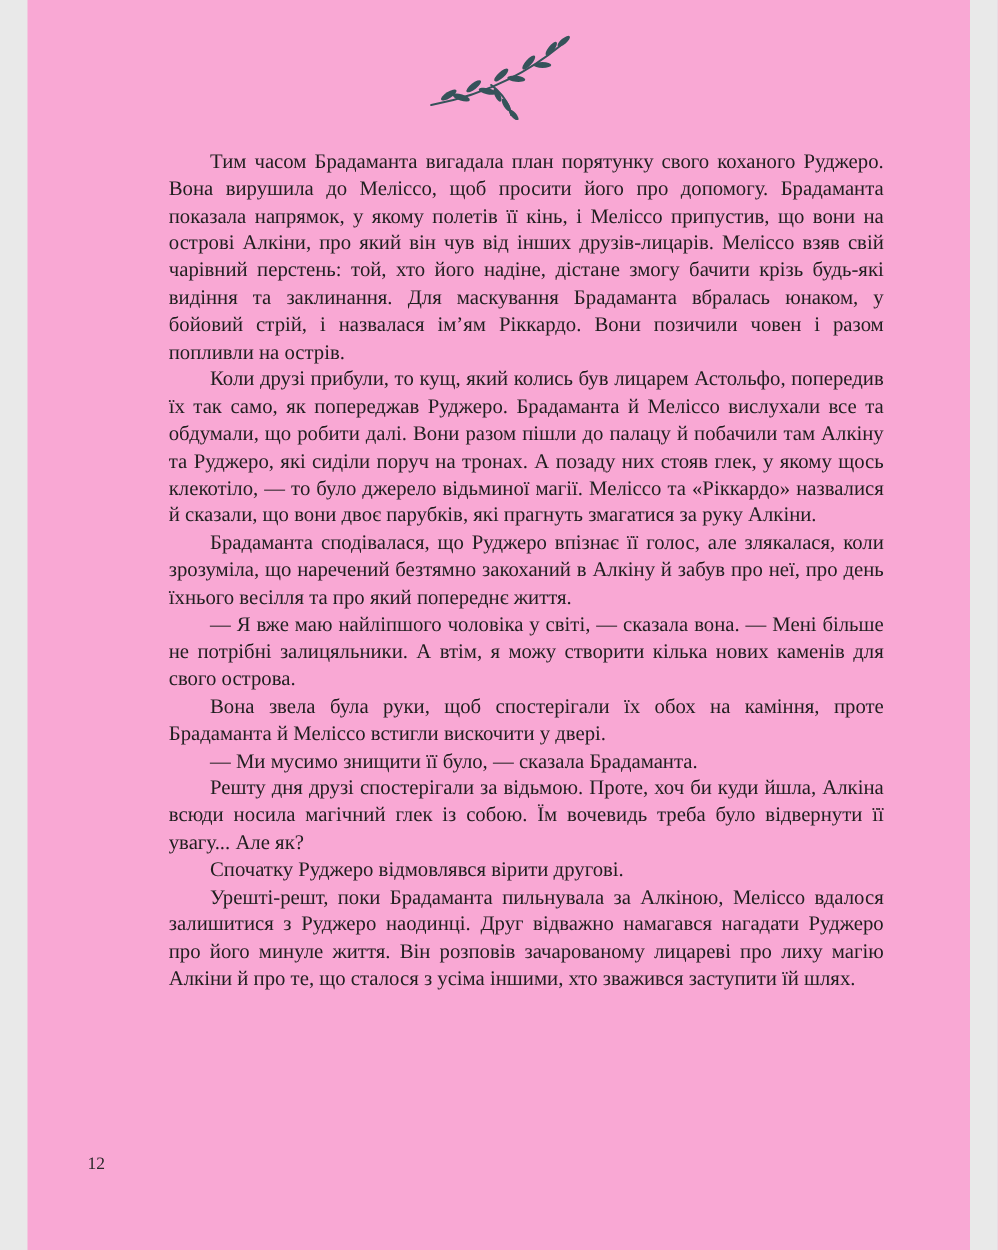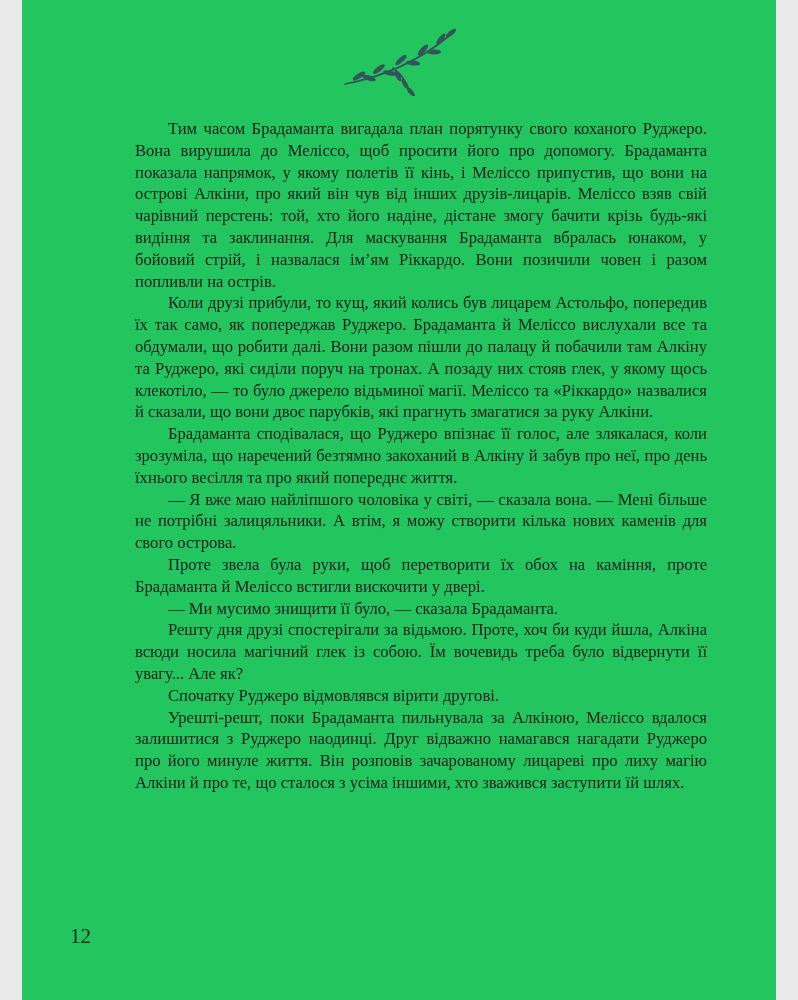--- a/index.html
+++ b/index.html
@@ -5,21 +5,21 @@
   html, body {
     margin: 0;
     padding: 0;
     background: #e9e9e9;
   }
   .page {
     position: relative;
     width: 754px;
     height: 1000px;
     margin: 0 auto;
-    background: #22c55e;
+    background: #f9a8d4;
     overflow: hidden;
     font-family: "Liberation Serif", "DejaVu Serif", serif;
     color: #1f1f1f;
   }
   .ornament {
     position: absolute;
     top: 26px;
     left: 50%;
     transform: translateX(-50%);
     width: 128px;
@@ -38,21 +38,21 @@
   }
   .text p {
     margin: 0;
     padding: 0;
     text-indent: 33px;
   }
   .page-number {
     position: absolute;
     left: 48px;
     top: 924px;
-    font-size: 21px;
+    font-size: 14px;
     color: #2a2a2a;
   }
 </style>
 </head>
 <body>
 
 <div class="page">
 
   <svg class="ornament" viewBox="0 0 128 70" xmlns="http://www.w3.org/2000/svg" aria-hidden="true">
     <g fill="none" stroke-width="1.7" stroke-linecap="round" stroke="#35535a">
@@ -74,21 +74,21 @@
       <ellipse cx="70" cy="58" rx="5.8" ry="2.2" transform="rotate(58 70 58)"></ellipse>
       <ellipse cx="76" cy="66" rx="5.4" ry="2.1" transform="rotate(50 76 66)"></ellipse>
     </g>
   </svg>
 
   <div class="text">
       <p class="para">Тим часом Брадаманта вигадала план порятунку свого коханого Руджеро. Вона вирушила до Меліссо, щоб просити його про допомогу. Брадаманта показала напрямок, у якому полетів її кінь, і Меліссо припустив, що вони на острові Алкіни, про який він чув від інших друзів-лицарів. Меліссо взяв свій чарівний перстень: той, хто його надіне, дістане змогу бачити крізь будь-які видіння та заклинання. Для маскування Брадаманта вбралась юнаком, у бойовий стрій, і назвалася ім’ям Ріккардо. Вони позичили човен і разом попливли на острів.</p>
       <p class="para">Коли друзі прибули, то кущ, який колись був лицарем Астольфо, попередив їх так само, як попереджав Руджеро. Брадаманта й Меліссо вислухали все та обдумали, що робити далі. Вони разом пішли до палацу й побачили там Алкіну та Руджеро, які сиділи поруч на тронах. А позаду них стояв глек, у якому щось клекотіло, — то було джерело відьминої магії. Меліссо та «Ріккардо» назвалися й сказали, що вони двоє парубків, які прагнуть змагатися за руку Алкіни.</p>
       <p class="para">Брадаманта сподівалася, що Руджеро впізнає її голос, але злякалася, коли зрозуміла, що наречений безтямно закоханий в Алкіну й забув про неї, про день їхнього весілля та про який попереднє життя.</p>
       <p class="para">— Я вже маю найліпшого чоловіка у світі, — сказала вона. — Мені більше не потрібні залицяльники. А втім, я можу створити кілька нових каменів для свого острова.</p>
-      <p class="para">Проте звела була руки, щоб перетворити їх обох на каміння, проте Брадаманта й Меліссо встигли вискочити у двері.</p>
+      <p class="para">Вона звела була руки, щоб спостерігали їх обох на каміння, проте Брадаманта й Меліссо встигли вискочити у двері.</p>
       <p class="para">— Ми мусимо знищити її було, — сказала Брадаманта.</p>
       <p class="para">Решту дня друзі спостерігали за відьмою. Проте, хоч би куди йшла, Алкіна всюди носила магічний глек із собою. Їм вочевидь треба було відвернути її увагу... Але як?</p>
       <p class="para">Спочатку Руджеро відмовлявся вірити другові.</p>
       <p class="para">Урешті-решт, поки Брадаманта пильнувала за Алкіною, Меліссо вдалося залишитися з Руджеро наодинці. Друг відважно намагався нагадати Руджеро про його минуле життя. Він розповів зачарованому лицареві про лиху магію Алкіни й про те, що сталося з усіма іншими, хто зважився заступити їй шлях.</p>
     </div>
 
   <div class="page-number">12</div>
 
 </div>
 

